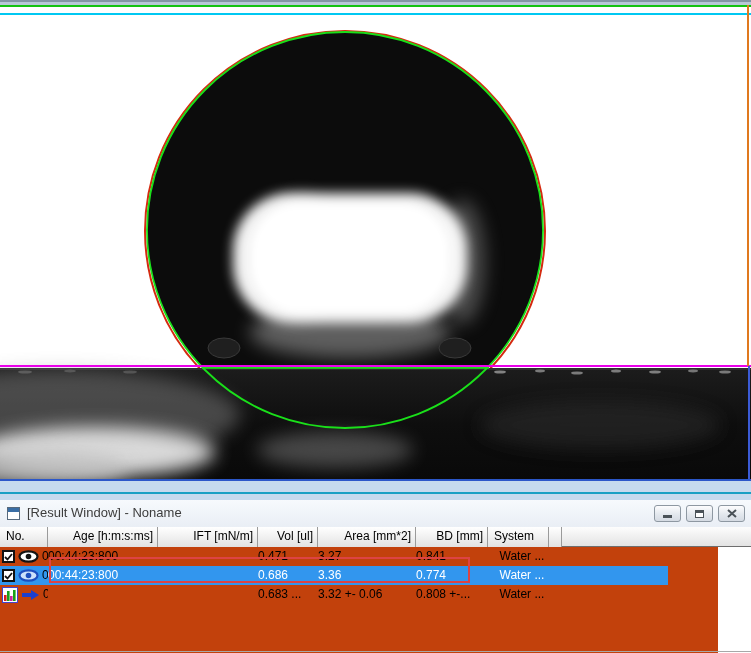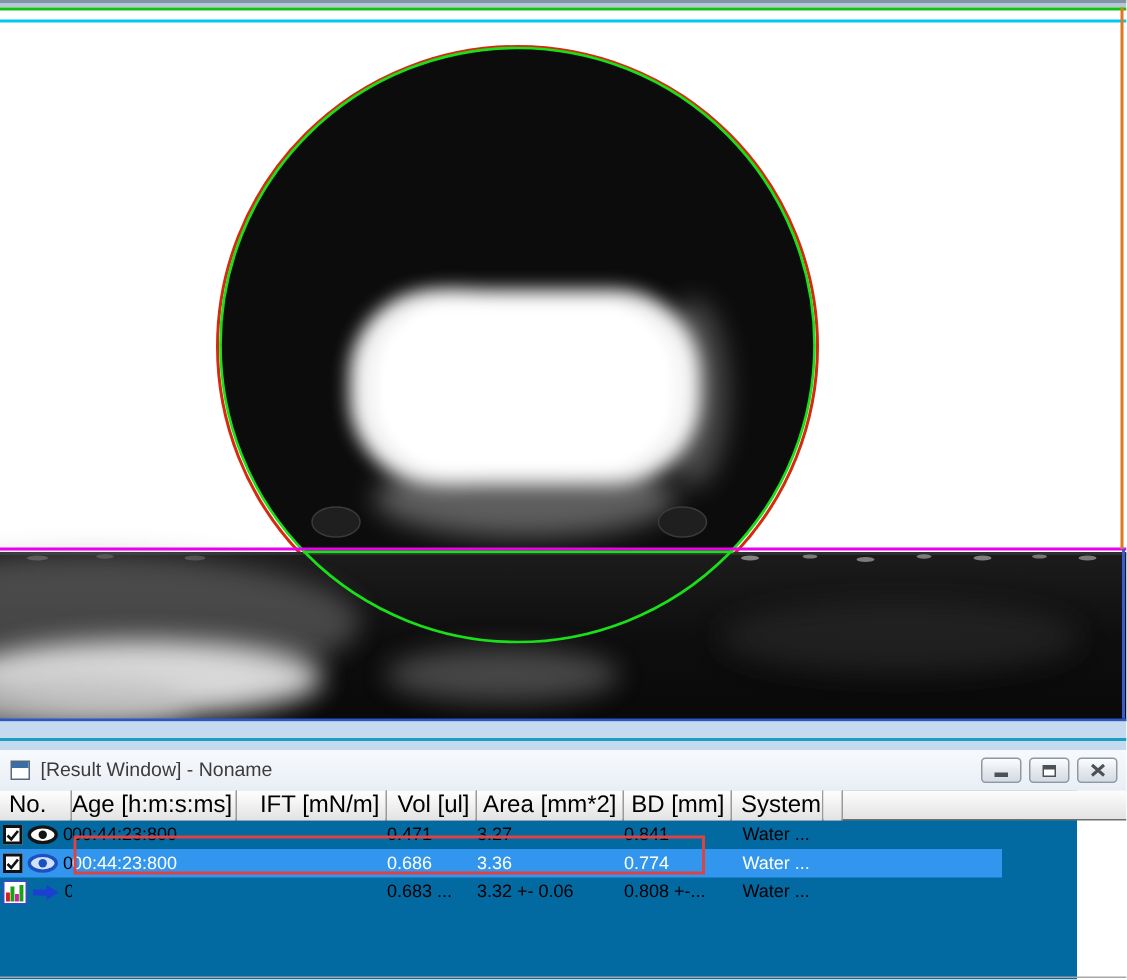--- a/index.html
+++ b/index.html
@@ -8,21 +8,21 @@
     background:#ffffff;
     font-family:"Liberation Sans","DejaVu Sans",sans-serif;
     -webkit-font-smoothing:antialiased;
   }
   
   #image-area{position:absolute;left:0;top:0;width:751px;height:481px;}
   
   #gap-strip{position:absolute;left:0;top:481px;width:751px;height:19px;background:#c5daee;}
   #gap-strip .teal-line{position:absolute;left:0;top:11px;width:751px;height:2px;background:#18a0c4;}
   
-  #result-window{position:absolute;left:0;top:500px;width:718px;height:153px;background:#0369a1;}
+  #result-window{position:absolute;left:0;top:500px;width:718px;height:153px;background:#c2410c;}
   .titlebar{
     position:absolute;left:0;top:0;width:751px;height:27px;
     background:linear-gradient(#f7fafd,#e9eef5);
     border-bottom:1px solid #cfd6de;
   }
   .titlebar .app-icon{
     position:absolute;left:7px;top:7px;width:13px;height:13px;
     background:#fff;border:1px solid #56697c;box-sizing:border-box;
   }
   .titlebar .app-icon::before{
@@ -37,41 +37,41 @@
     background:linear-gradient(#fdfdfe,#e3e8ee 55%,#d5dbe3);
     display:flex;align-items:center;justify-content:center;
   }
   .glyph-min{width:9px;height:3px;background:#4a5258;margin-top:6px;}
   .glyph-restore{width:9px;height:8px;border:1px solid #4a5258;border-top:3px solid #4a5258;box-sizing:border-box;background:#fff;}
   
   .header-row{
     position:absolute;left:0;top:27px;width:751px;height:20px;
     background:linear-gradient(#fdfdfd,#e3e3e3);
     border-bottom:1px solid #6e6e6e;box-sizing:border-box;
-    display:flex;font-size:16px;color:#000;
+    display:flex;font-size:12px;color:#000;
   }
   .hcell{
     height:20px;line-height:19px;box-sizing:border-box;
     border-right:1px solid #9a9a9a;
     background:linear-gradient(#ffffff,#e2e2e2);
     white-space:nowrap;overflow:hidden;
   }
   .hr-r{text-align:right;padding-right:4px;}
   .hr-l{text-align:left;padding-left:6px;}
   .w0{width:48px}.w1{width:110px}.w2{width:106px}.w3{width:100px}
   .w4{width:60px}.w5{width:98px}.w6{width:72px}.w7{width:61px}.w8{width:13px}
   .rows{position:absolute;left:0;top:47px;width:751px;}
   .row{
     position:relative;width:668px;height:19px;line-height:19px;
     display:flex;font-size:12px;color:#000;white-space:nowrap;
   }
   .row.selected{background:#3296ee;color:#fff;}
   .c{height:19px;box-sizing:border-box;overflow:hidden;}
   .num{text-align:left;padding-right:8px;}
-  .sys{text-align:left;padding-left:7px;}
+  .sys{text-align:center;padding-left:7px;}
   .cell-no{display:flex;align-items:center;gap:3px;padding-left:2px;box-sizing:border-box;}
   .row.selected .cell-no .no-label{color:#000;}
   .checkbox{
     width:13px;height:13px;background:#fff;border:2px solid #111;box-sizing:border-box;
     display:flex;align-items:center;justify-content:center;flex:none;
   }
   .icon-svg{flex:none;display:block;}
   
   #red-annotation{
     position:absolute;left:49px;top:557px;width:421px;height:26px;

